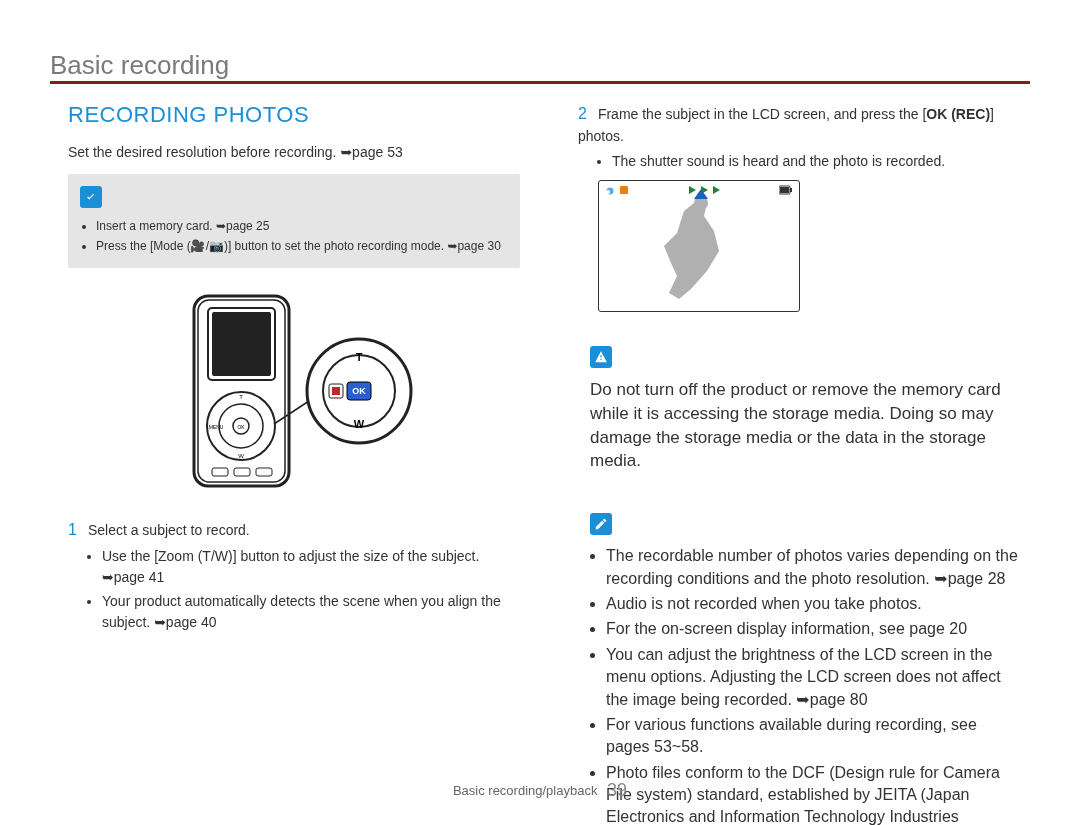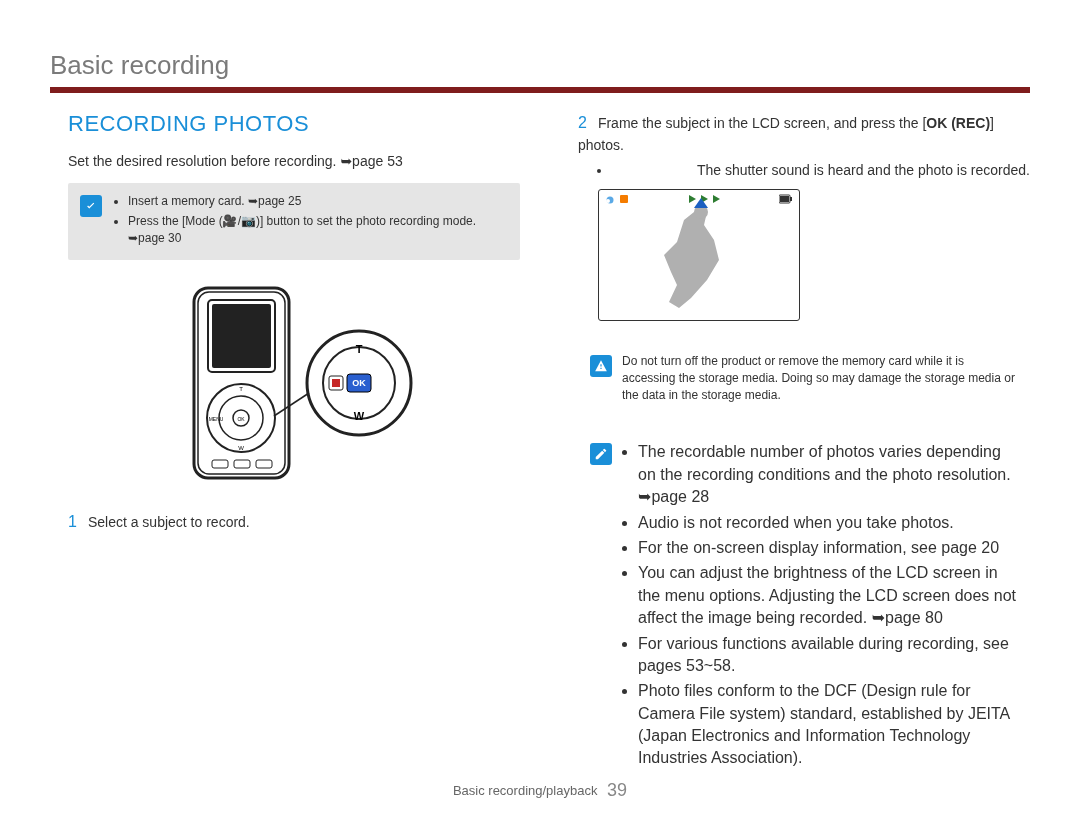--- a/index.html
+++ b/index.html
@@ -15,22 +15,21 @@
   .page {
     padding: 50px 50px 20px 50px;
     box-sizing: border-box;
     height: 100%;
     position: relative;
   }
   .title-top {
     font-size: 26px;
     color: #7a7a7a;
     font-weight: 400;
-    border-bottom: 6px solid #7f1d1d;
-    padding-bottom: 6px;
+    border-bottom: 3px solid #7f1d1d;
     margin-bottom: 18px;
   }
   .columns {
     display: flex;
     gap: 40px;
   }
   .col {
     flex: 1;
     min-width: 0;
     margin-left: 18px;
@@ -48,20 +47,21 @@
   }
   .info-box {
     display: flex;
     gap: 10px;
     background: #e5e5e5;
     padding: 10px 12px;
     border-radius: 2px;
     margin-bottom: 18px;
     font-size: 12px;
     line-height: 1.4;
+    flex-direction: column;
   }
   .info-box.white {
     background: transparent;
   }
   .icon-box {
     width: 22px;
     height: 22px;
     border-radius: 3px;
     flex-shrink: 0;
     margin-top: 2px;
@@ -99,21 +99,20 @@
     font-size: 14px;
     line-height: 1.5;
     margin-bottom: 8px;
   }
   .step-body {
     padding-left: 20px;
   }
   .step-body ul {
     margin: 4px 0 0 0;
     padding-left: 14px;
-    text-align: right;
   }
   .lcd-preview {
     width: 200px;
     height: 130px;
     border: 1.5px solid #333;
     border-radius: 3px;
     margin: 8px 0 22px 20px;
     position: relative;
     overflow: hidden;
     background: #fff;
@@ -199,20 +198,26 @@
           <text x="195" y="75" font-size="11" text-anchor="middle" font-weight="bold">T</text>
           <text x="195" y="142" font-size="11" text-anchor="middle" font-weight="bold">W</text>
 
           <line x1="110" y1="138" x2="145" y2="115" stroke="#222" stroke-width="1.5"></line>
         </svg>
       </div>
 
       <div class="step-block">
         <span class="step-num">1</span>
         <span>Select a subject to record.</span>
+        <div class="step-body">
+          <ul class="bullets">
+            <li>Use the [Zoom (T/W)] button to adjust the size of the subject. ➥page 41</li>
+            <li>Your product automatically detects the scene when you align the subject. ➥page 40</li>
+          </ul>
+        </div>
       </div>
     </div>
 
     <div class="col">
       <div class="step-block">
         <span class="step-num">2</span>
         <span>Frame the subject in the LCD screen, and press the </span>
         <span style="font-weight:400">[<b>OK (REC)</b>]</span>
         <span> photos.</span>
         <div class="step-body">
@@ -261,21 +266,21 @@
           <polygon points="95,18 102,8 109,18" fill="#1b5fc1"></polygon>
         </svg>
       </div>
 
       <div class="info-box white">
         <div class="icon-box icon-warn">
           <svg viewBox="0 0 24 24">
               <path fill="#fff" d="M12 2L2 21h20L12 2zm1 15h-2v-2h2v2zm0-4h-2V9h2v4z"></path>
             </svg>
         </div>
-        <div style="font-size:12px;line-height:1.4">Do not turn off the product or remove the memory card while it is accessing the storage media. Doing so may damage the storage media or the data in the storage media.</div>
+        <div style="font-size:17px;line-height:1.4">Do not turn off the product or remove the memory card while it is accessing the storage media. Doing so may damage the storage media or the data in the storage media.</div>
       </div>
 
       <div class="info-box white">
         <div class="icon-box icon-note">
           <svg viewBox="0 0 24 24">
               <path fill="#fff" d="M3 17.25V21h3.75l11-11-3.75-3.75-11 11zM20.7 7.04a1 1 0 0 0 0-1.41l-2.34-2.34a1 1 0 0 0-1.41 0l-1.83 1.83 3.75 3.75 1.83-1.83z"></path>
             </svg>
         </div>
         <ul class="bullets" style="font-size:16px;line-height:1.4">
           <li>The recordable number of photos varies depending on the recording conditions and the photo resolution. ➥page 28</li>

